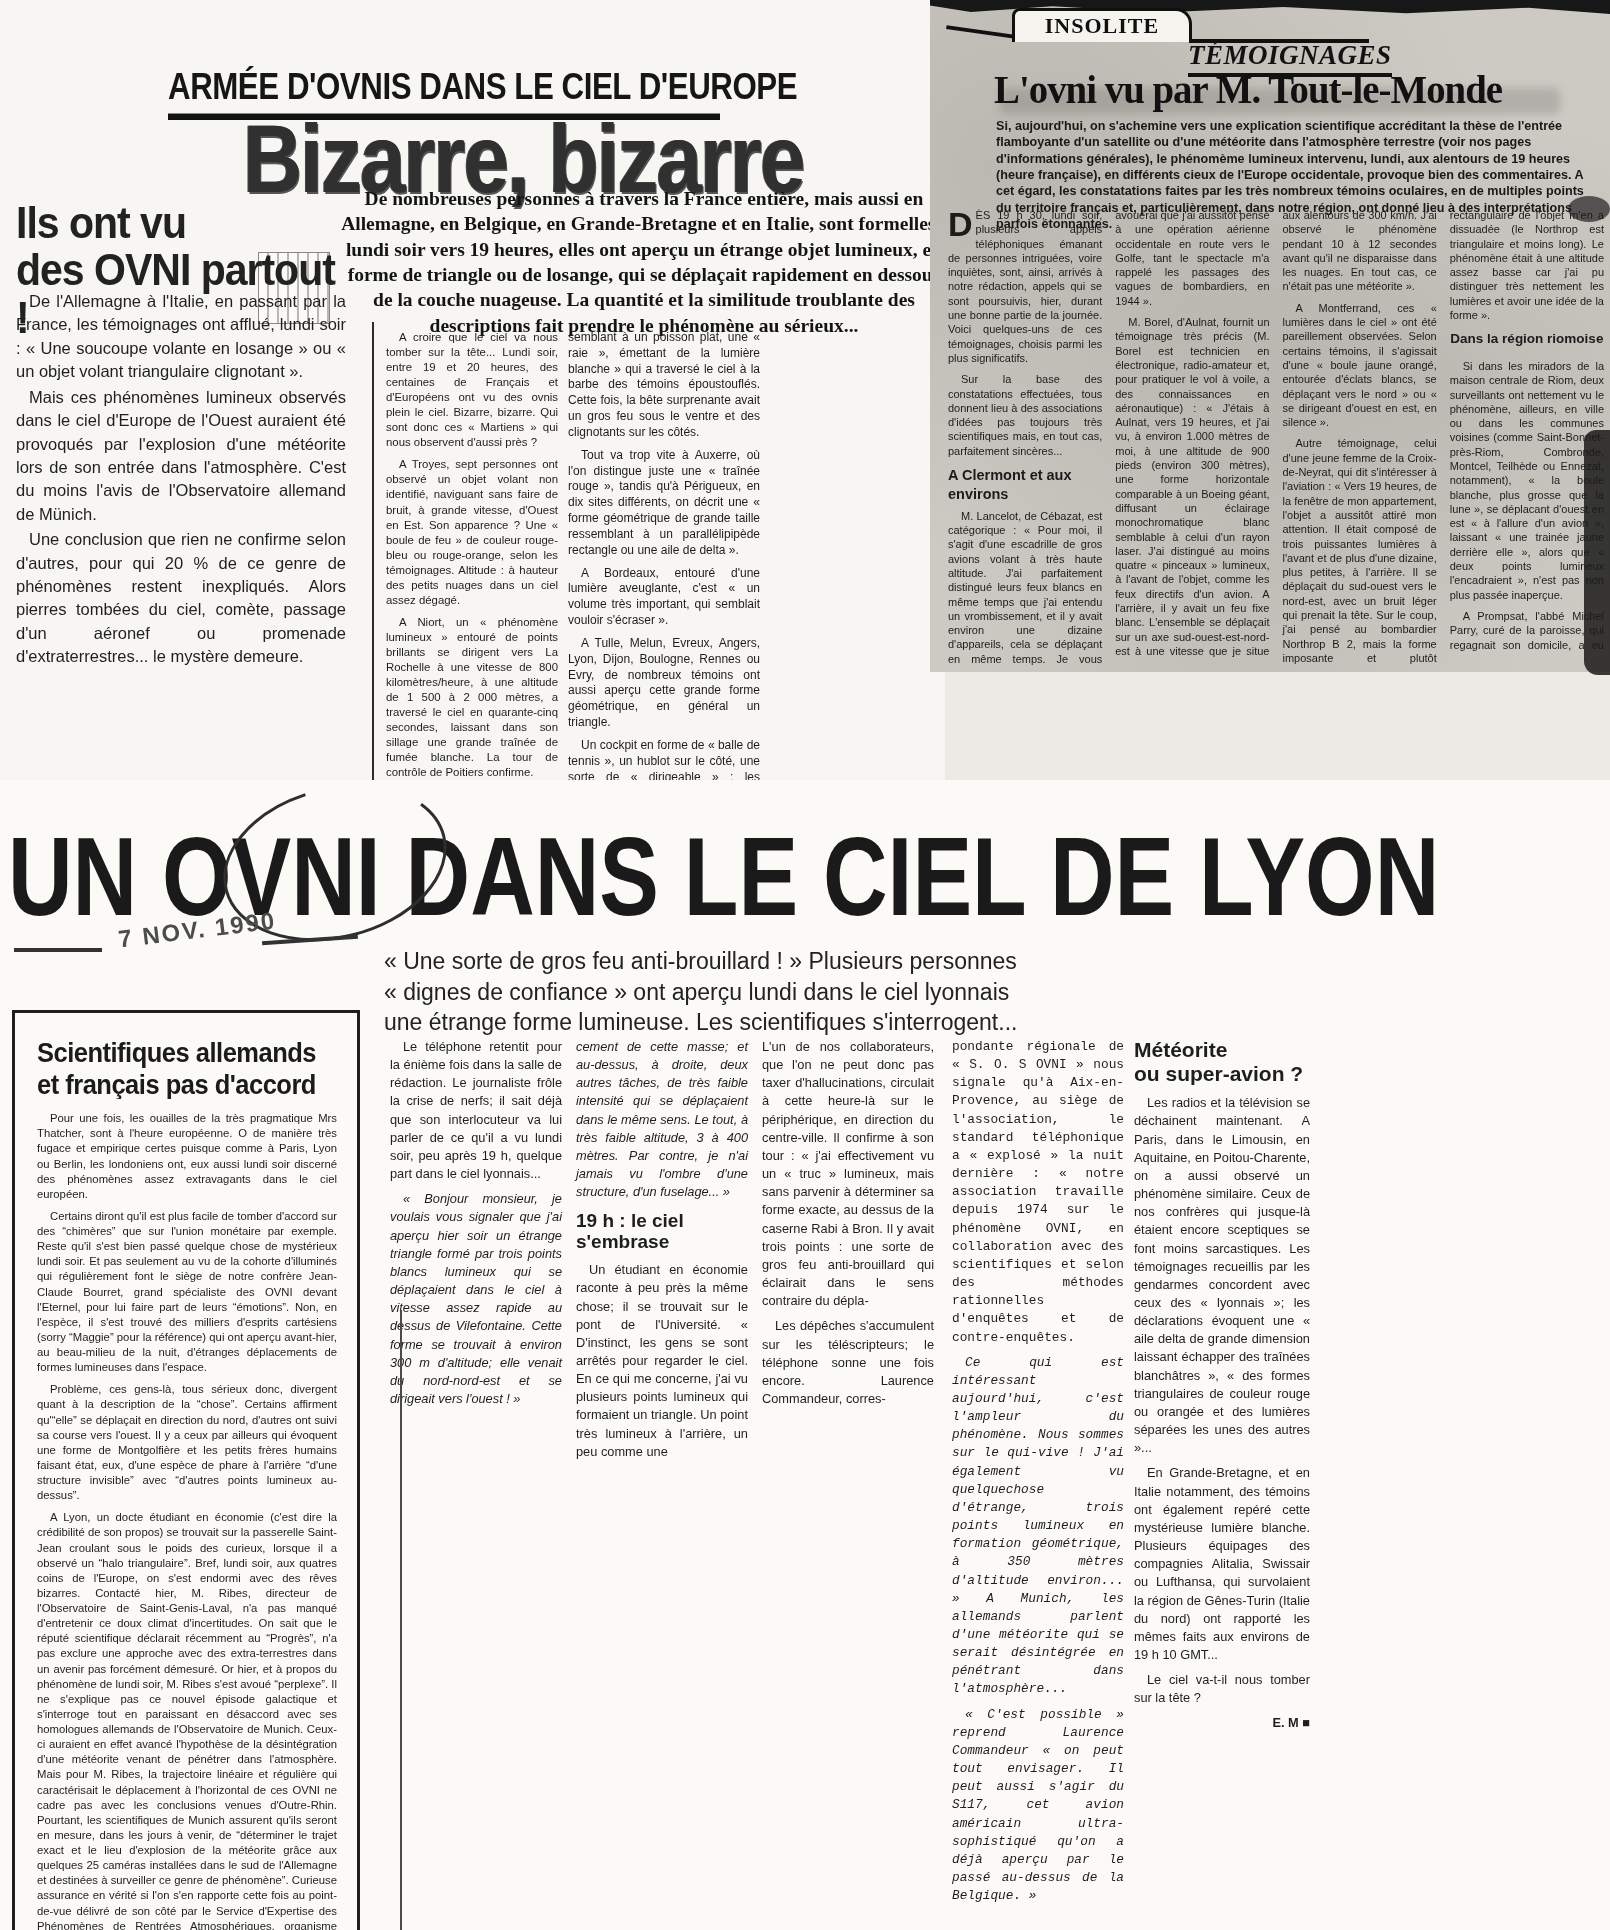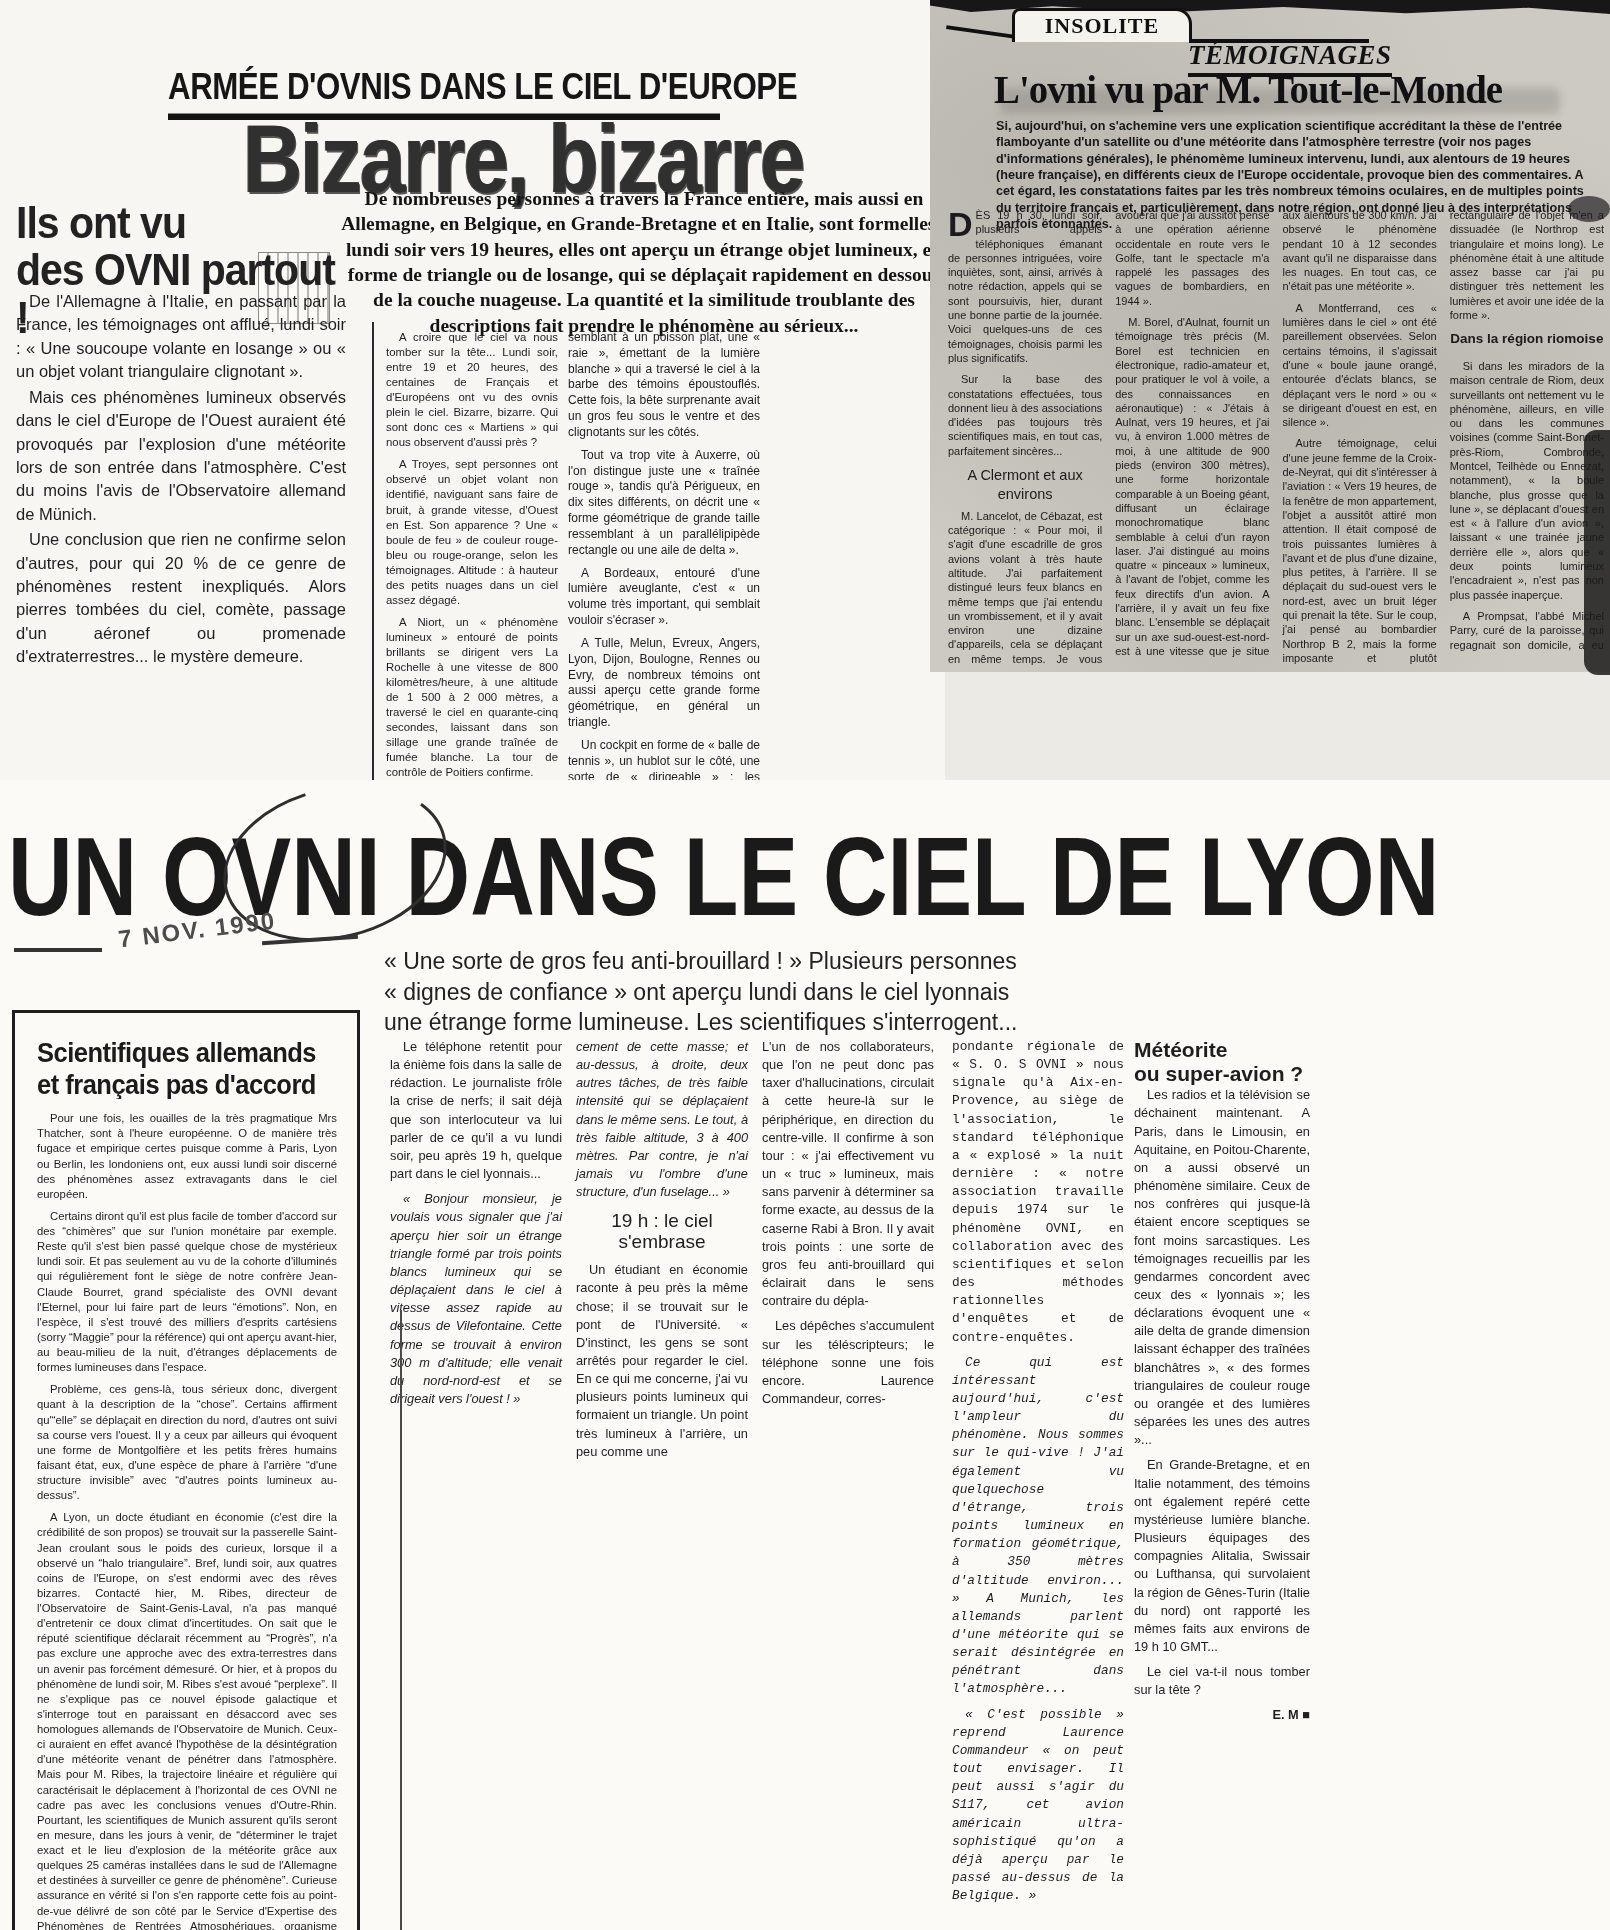--- a/index.html
+++ b/index.html
@@ -5,21 +5,21 @@
   * { box-sizing: border-box; }
   html,body { margin:0; padding:0; }
   body {
     width:1610px; height:1930px; position:relative; overflow:hidden;
     background:#eceae5;
     font-family:"Liberation Sans", sans-serif;
     color:#1d1d1d;
   }
   .abs { position:absolute; }
   p { margin:0 0 7px 0; text-align:justify; text-indent:13px; hyphens:auto; }
-  .sub { font-weight:normal; text-indent:0; text-align:center; font-size:1.22em; margin:8px 0 5px; }
+  .sub { font-weight:bold; text-indent:0; text-align:left; font-size:1.22em; margin:8px 0 5px; }
   .subc { font-weight:bold; text-indent:0; text-align:center; font-size:1.2em; margin:8px 0 11px; }
   .it { font-style:italic; }
   .sig { text-align:right; font-weight:bold; text-indent:0; }
   .noind { text-indent:0; }
 
   
   .clip-biz { left:0; top:0; width:945px; height:830px; background:#f7f6f2; }
   .kicker {
     left:168px; top:66px; width:600px;
     font-size:34px; font-weight:800; letter-spacing:-0.5px; white-space:nowrap;
@@ -98,21 +98,21 @@
   .stamp-line-l { left:14px; top:948px; width:88px; height:4px; background:#333; }
   .stamp-line-r { left:262px; top:938px; width:96px; height:4px; background:#333; transform:rotate(-4deg); }
   .box-sci { left:12px; top:962px; width:348px; height:958px; border:3px solid #1e1e1e; background:#fbfaf7; overflow:hidden;margin-top:48px; }
   .box-head { margin:24px 18px 10px 22px; font-size:25.5px; font-weight:900; line-height:1.18;
     letter-spacing:-0.5px; color:#1b1b1b; white-space:pre-line; transform:scaleY(1.05); transform-origin:left top; }
   .box-body { margin:14px 20px 0 22px; font-size:11.3px; line-height:1.34; }
   .standfirst { left:384px; top:946px; width:640px; font-size:23px; line-height:1.33; color:#222; text-align:left; }
   .lyon-col { top:1038px; width:172px; font-size:12.8px; line-height:1.42; color:#1e1e1e; position:absolute; }
   .colA { left:390px; } .colB { left:576px; } .colC { left:762px; } .colD { left:952px;font-family:Liberation Mono, monospace; } .colE { left:1134px; width:176px; }
   .lyon-col .sub { font-size:19px; line-height:1.1; margin:10px 0 8px; }
-  .colE-head { font-size:21px; font-weight:900; line-height:1.15; text-indent:0; white-space:pre-line; }
+  .colE-head { font-size:21px; font-weight:900; line-height:1.15; margin-bottom:8px; text-indent:0; white-space:pre-line; }
   .vrule2 { left:400px; top:1310px; width:2px; height:620px; background:#4a4a4a; }
   .ghost { left:1000px; top:88px; width:560px; height:26px; background:rgba(90,90,88,.25); filter:blur(4px); border-radius:6px; }
 </style>
 </head>
 <body>
 
 <div class="abs clip-biz">
   <div class="abs artifact" style="left:258px;top:252px"></div>
 </div>
 <div class="abs kicker">ARMÉE D'OVNIS DANS LE CIEL D'EUROPE</div>

